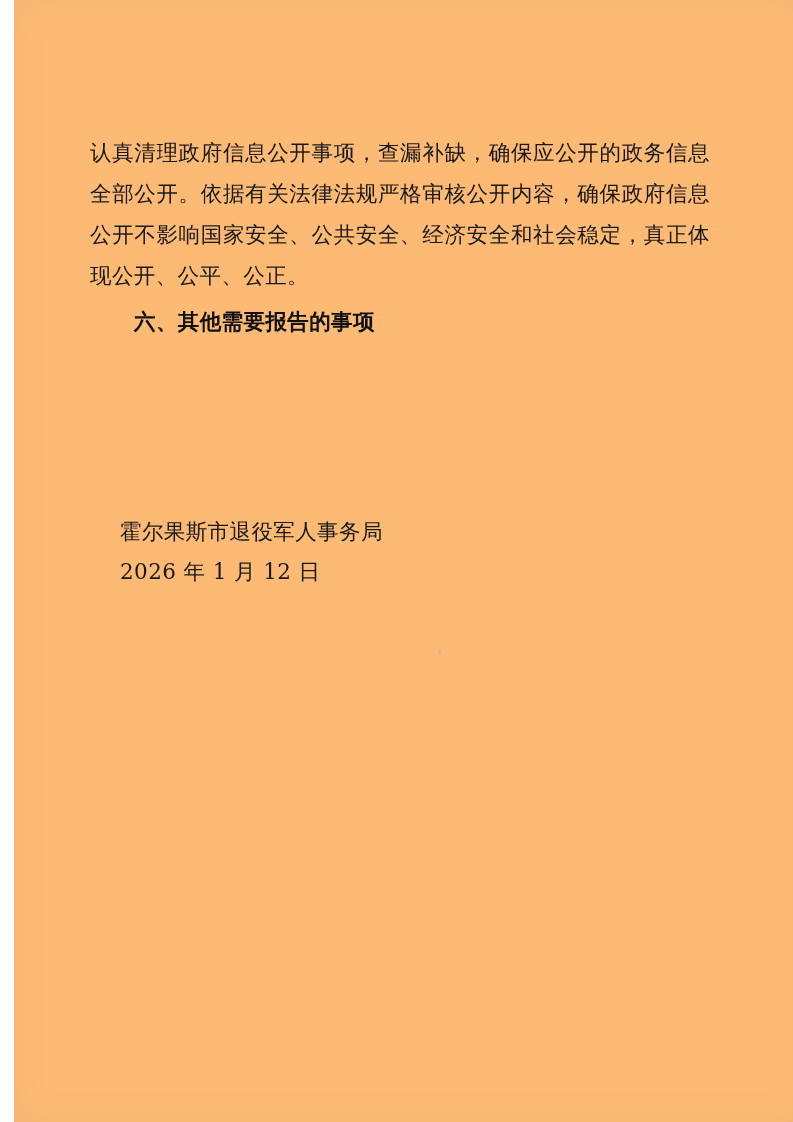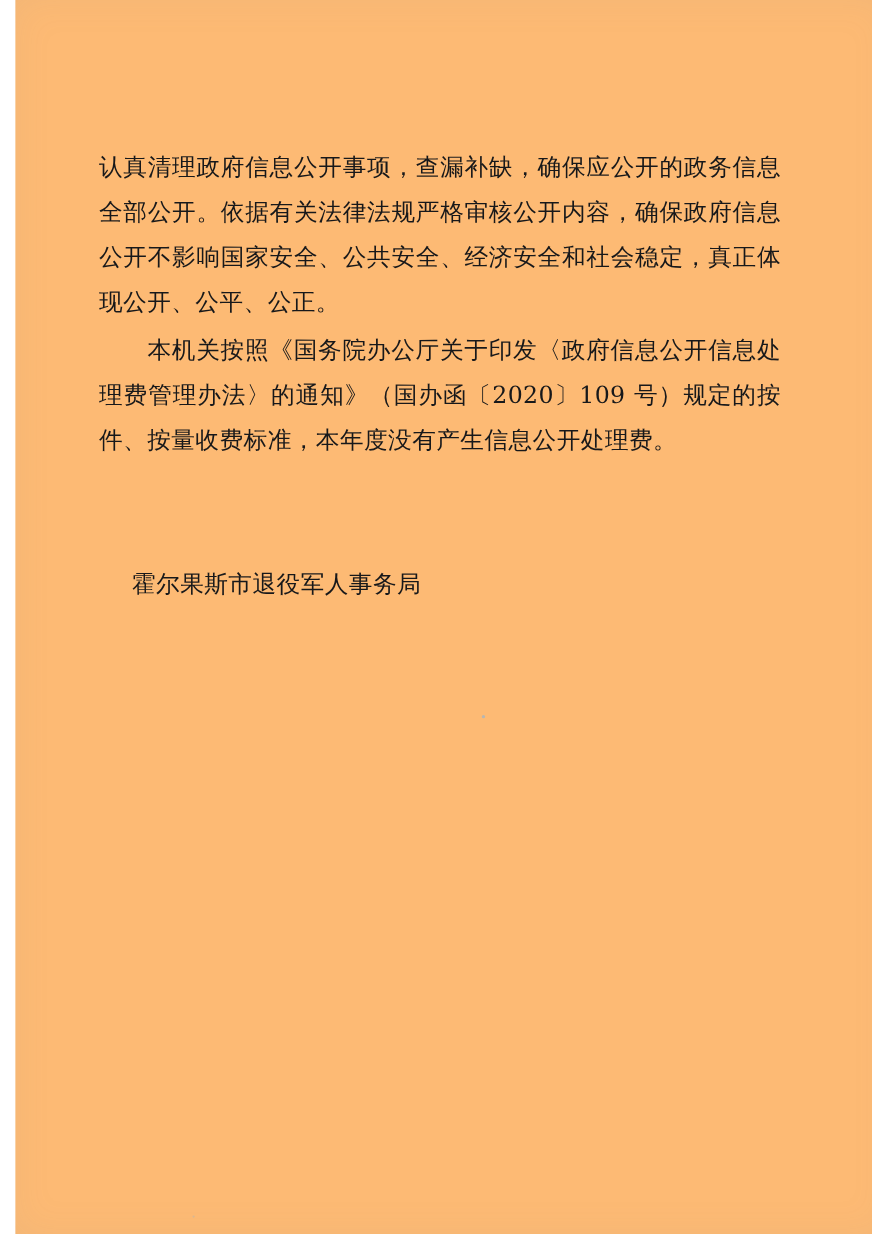--- a/index.html
+++ b/index.html
@@ -93,26 +93,27 @@
 <body>
 
 <div class="page">
 
   <div class="content">
 
     <p class="para">认真清理政府信息公开事项，查漏补缺，确保应公开的政务信息全部公开。依据有关法律法规严格审核公开内容，确保政府信息公开不影响国家安全、公共安全、经济安全和社会稳定，真正体现公开、公平、公正。</p>
 
     <div class="spacer-sm"></div>
 
+    <h2 class="section-heading">六、其他需要报告的事项</h2>
 
-    <p class="para indent2">本机关按照《国务院办公厅关于印发〈政府信息公开信息处理费管理办法〉的通知》（国办函〔2020〕109 号）规定的按件、按量收费标准，本年度没有产生信息公开处理费。</p>
 
   </div>
 
   <div class="signature">
     <div class="sig-line">霍尔果斯市退役军人事务局</div>
+    <div class="sig-date">2026 年 1 月 12 日</div>
   </div>
 
   <span class="speck speck-a"></span>
   <span class="speck speck-b"></span>
   <div class="edge-shade"></div>
 
 </div>
 
 </body></html>

